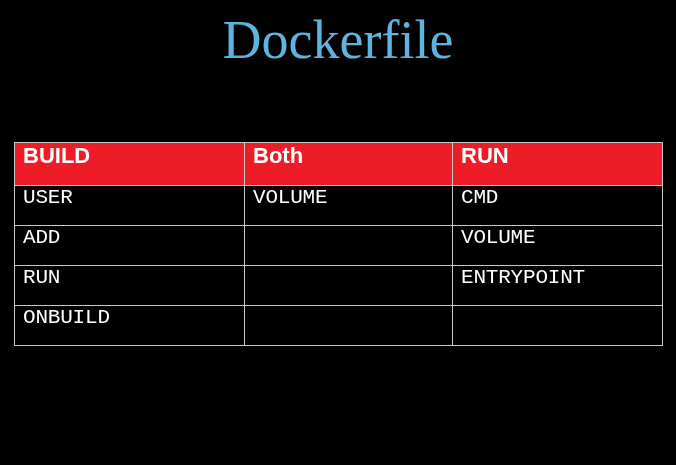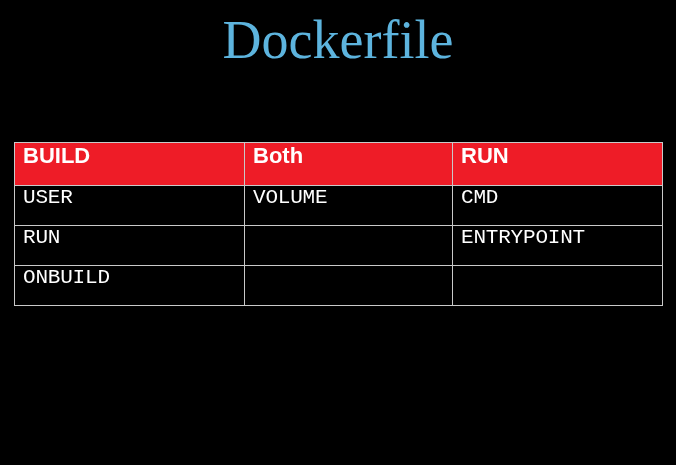--- a/index.html
+++ b/index.html
@@ -101,20 +101,25 @@
           <th>RUN</th>
         </tr>
       </thead>
       <tbody>
         <tr>
           <td>USER</td>
           <td>VOLUME</td>
           <td>CMD</td>
         </tr>
         <tr>
+          <td>ADD</td>
+          <td class="empty-cell"></td>
+          <td>VOLUME</td>
+        </tr>
+        <tr>
           <td>RUN</td>
           <td class="empty-cell"></td>
           <td>ENTRYPOINT</td>
         </tr>
         <tr>
           <td>ONBUILD</td>
           <td class="empty-cell"></td>
           <td class="empty-cell"></td>
         </tr>
       </tbody>

